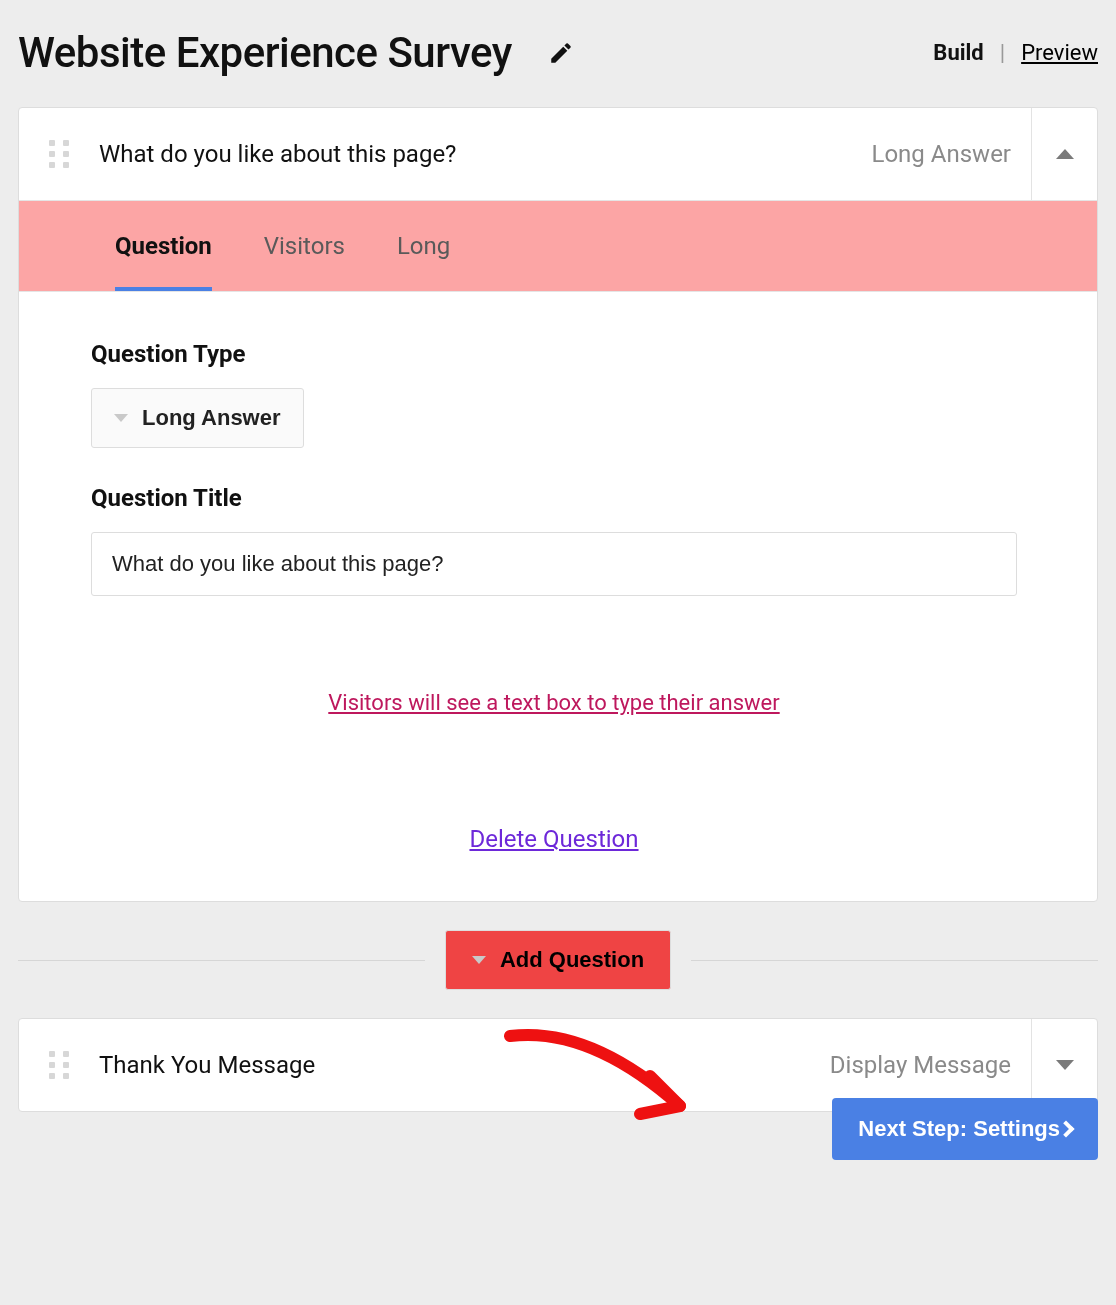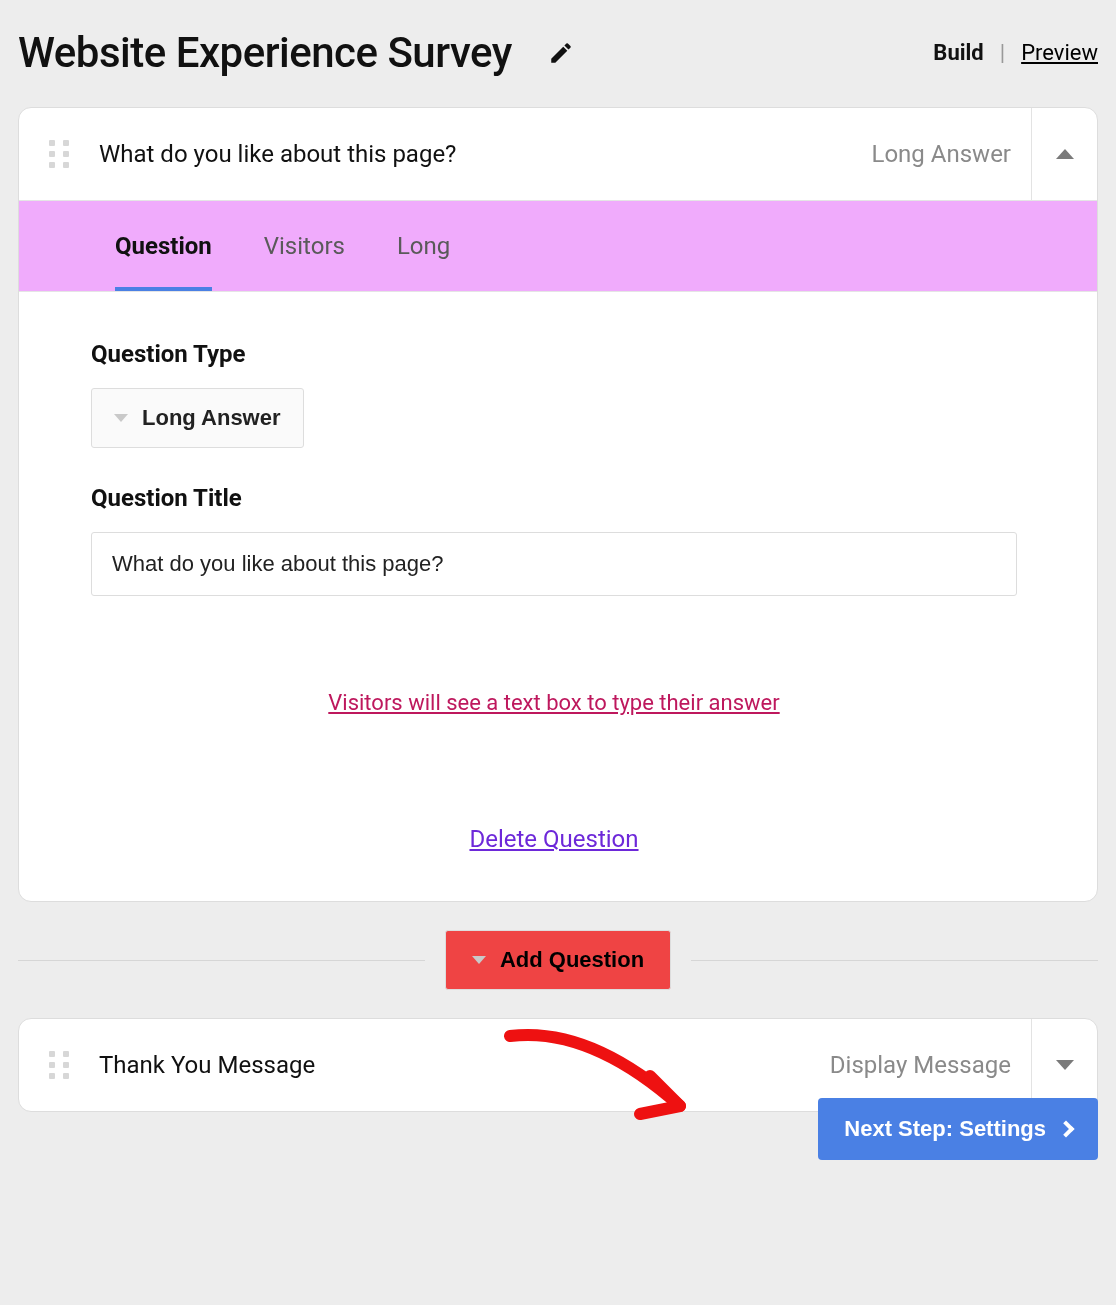--- a/index.html
+++ b/index.html
@@ -38,21 +38,21 @@
     gap: 16px;
   }
   .build-link { font-weight: 700; color: #111; }
   .sep { color: #999; }
   .preview-link { color: #000000; text-decoration: underline; }
 
   
   .card {
     background: #fff;
     border: 1px solid #ddd;
-    border-radius: 13px;
+    border-radius: 4px;
     margin: 0 18px;
   }
 
   .q-header {
     display: flex;
     align-items: center;
     height: 92px;
     position: relative;
   }
   .drag-handle {
@@ -100,21 +100,21 @@
   }
   .tri-down {
     width: 0; height: 0;
     border-left: 9px solid transparent;
     border-right: 9px solid transparent;
     border-top: 10px solid #7a7a7a;
   }
 
   
   .tabbar {
-    background: #f0abfc;
+    background: #fca5a5;
     border-top: 1px solid #e5e5e5;
     border-bottom: 1px solid #e5e5e5;
     height: 92px;
     display: flex;
     align-items: stretch;
     padding-left: 96px;
     gap: 52px;
   }
   .tab {
     display: flex;
@@ -219,21 +219,20 @@
     top: 1098px;
     background: #4a80e4;
     color: #fff;
     border: none;
     border-radius: 4px;
     padding: 18px 26px;
     font-size: 22px;
     font-weight: 700;
     display: inline-flex;
     align-items: center;
-    gap: 14px;
     cursor: pointer;
   }
   .chev-right {
     width: 12px; height: 12px;
     border-top: 4px solid #fff;
     border-right: 4px solid #fff;
     transform: rotate(45deg);
   }
 
   

